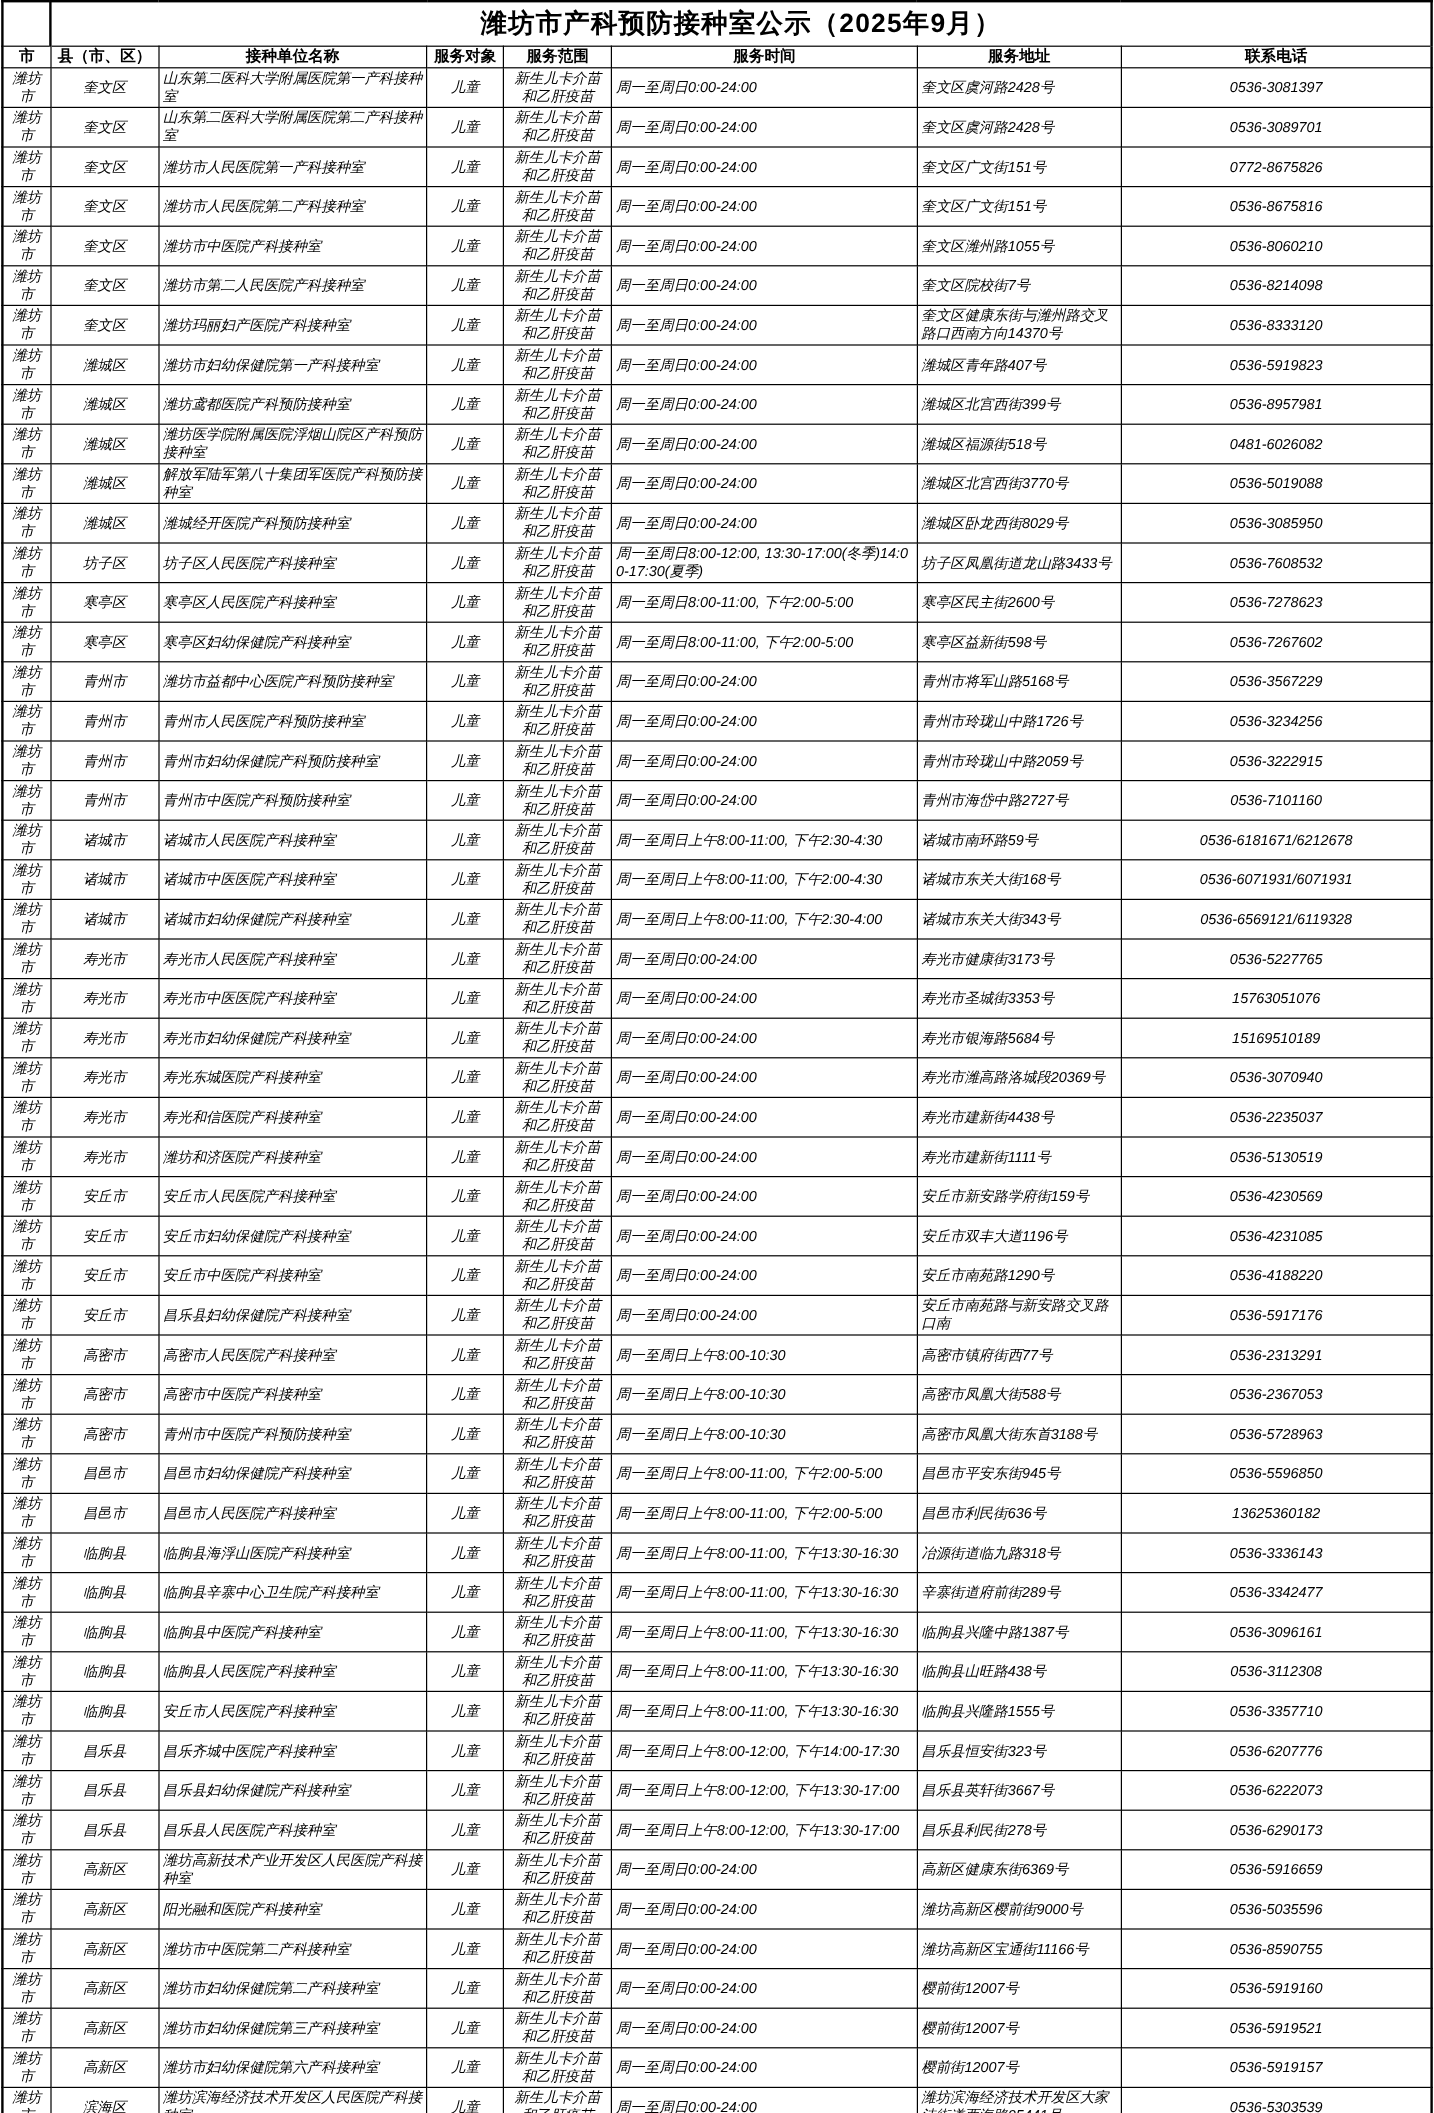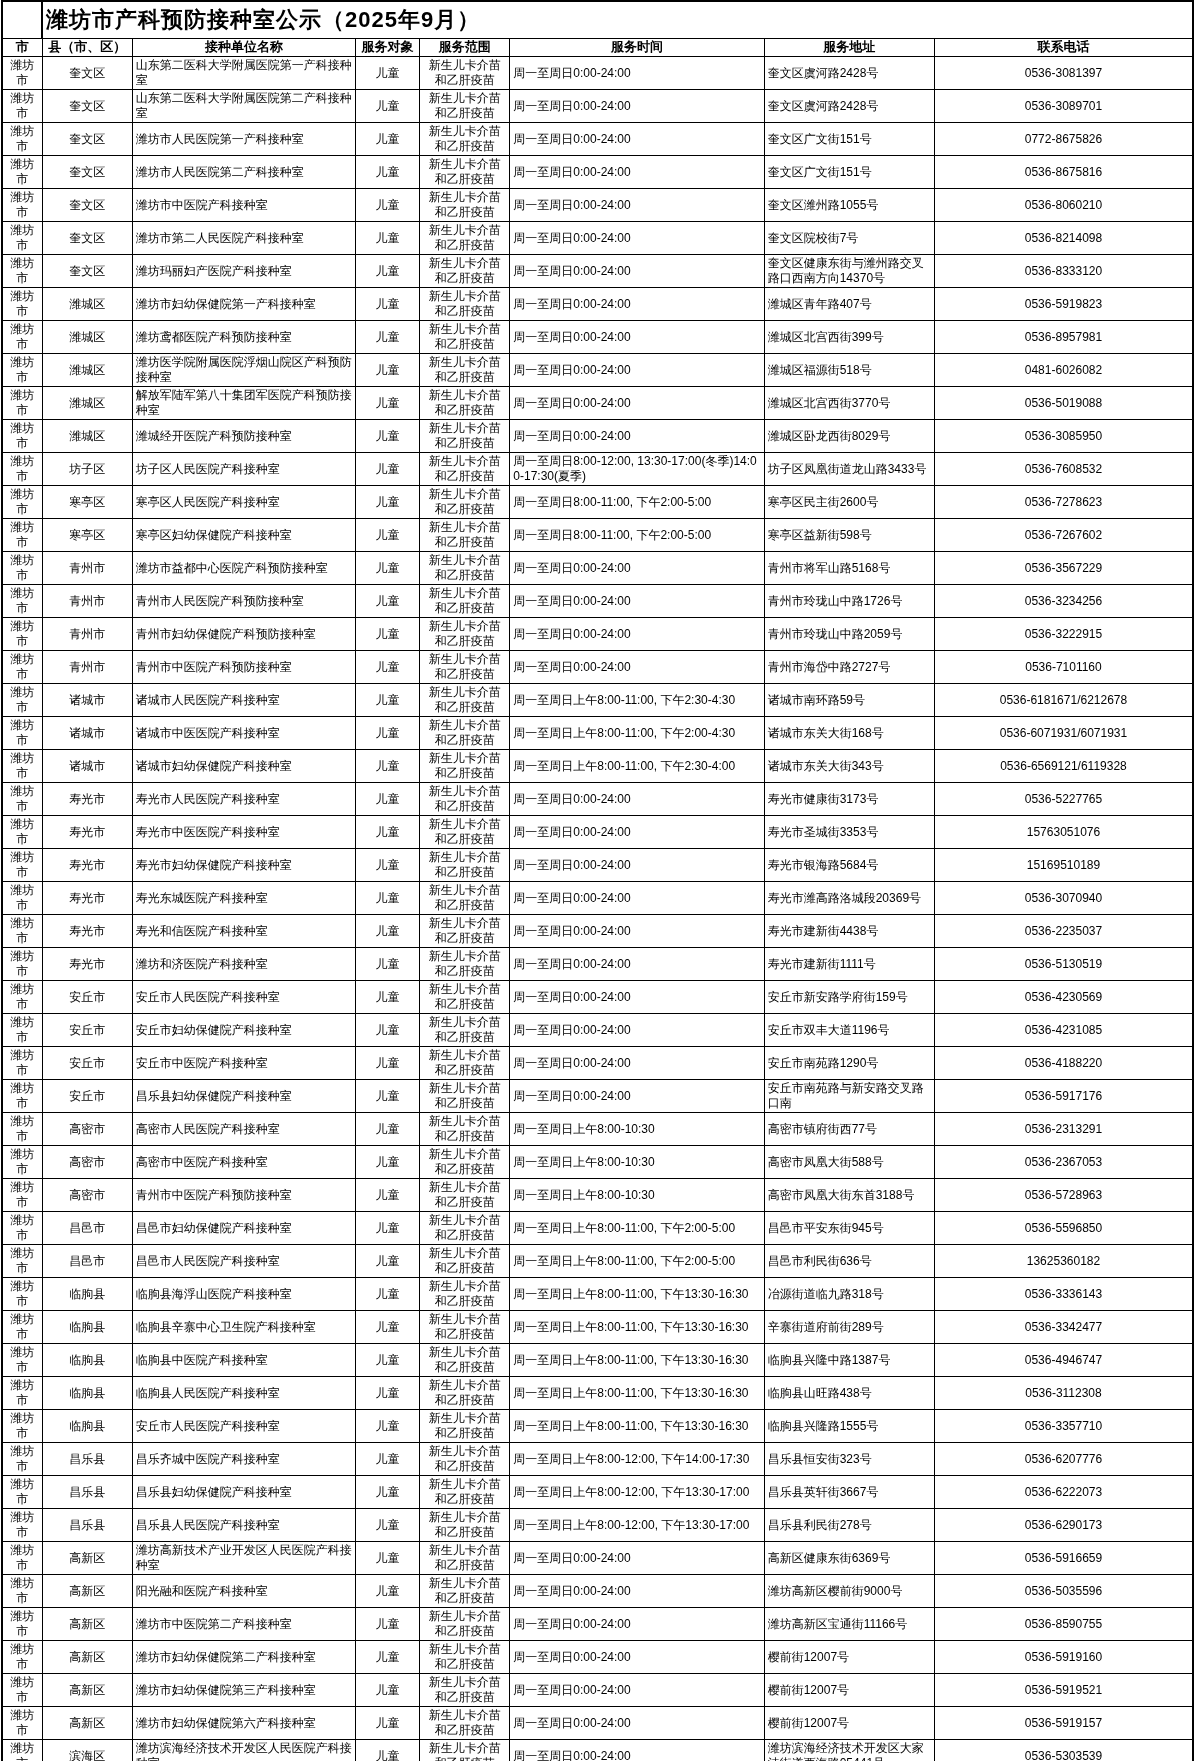--- a/index.html
+++ b/index.html
@@ -1,24 +1,24 @@
 <!DOCTYPE html>
 <html><head>
 <meta charset="utf-8">
 <style>
   html,body{margin:0;padding:0;background:#fff;}
   body{width:1195px;font-family:"Liberation Sans","DejaVu Sans",sans-serif;color:#000;}
   table{border-collapse:collapse;table-layout:fixed;width:1193px;margin:0 0 0 1px;}
   td,th{border:1px solid #000;padding:1px 3px;font-size:12px;line-height:1.25;
         overflow:hidden;word-break:break-all;vertical-align:middle;}
   .corner{border:none;background:#fff;}
-  .title-cell{font-size:22px;font-weight:bold;text-align:left;height:34px;
+  .title-cell{font-size:22px;font-weight:bold;text-align:center;height:34px;
               letter-spacing:1px;border:2px solid #000;border-bottom:1px solid #000;}
   th{font-weight:bold;font-size:13px;text-align:center;height:17px;padding:0 2px;}
-  tbody tr{height:31px;}
+  tbody tr{height:31px;font-style:italic;}
   .col-city,.col-district,.col-target,.col-scope,.col-phone{text-align:center;}
   .col-unit,.col-time,.col-address{text-align:left;}
   table{border:2px solid #000;}
 </style>
 </head>
 <body>
 
 <table>
   <colgroup>
     <col style="width:40px">
@@ -438,21 +438,21 @@
         <td class="col-phone">0536-3342477</td>
       </tr>
       <tr>
         <td class="col-city">潍坊市</td>
         <td class="col-district">临朐县</td>
         <td class="col-unit">临朐县中医院产科接种室</td>
         <td class="col-target">儿童</td>
         <td class="col-scope">新生儿卡介苗和乙肝疫苗</td>
         <td class="col-time">周一至周日上午8:00-11:00, 下午13:30-16:30</td>
         <td class="col-address">临朐县兴隆中路1387号</td>
-        <td class="col-phone">0536-4946747</td>
+        <td class="col-phone">0536-3096161</td>
       </tr>
       <tr>
         <td class="col-city">潍坊市</td>
         <td class="col-district">临朐县</td>
         <td class="col-unit">临朐县人民医院产科接种室</td>
         <td class="col-target">儿童</td>
         <td class="col-scope">新生儿卡介苗和乙肝疫苗</td>
         <td class="col-time">周一至周日上午8:00-11:00, 下午13:30-16:30</td>
         <td class="col-address">临朐县山旺路438号</td>
         <td class="col-phone">0536-3112308</td>

